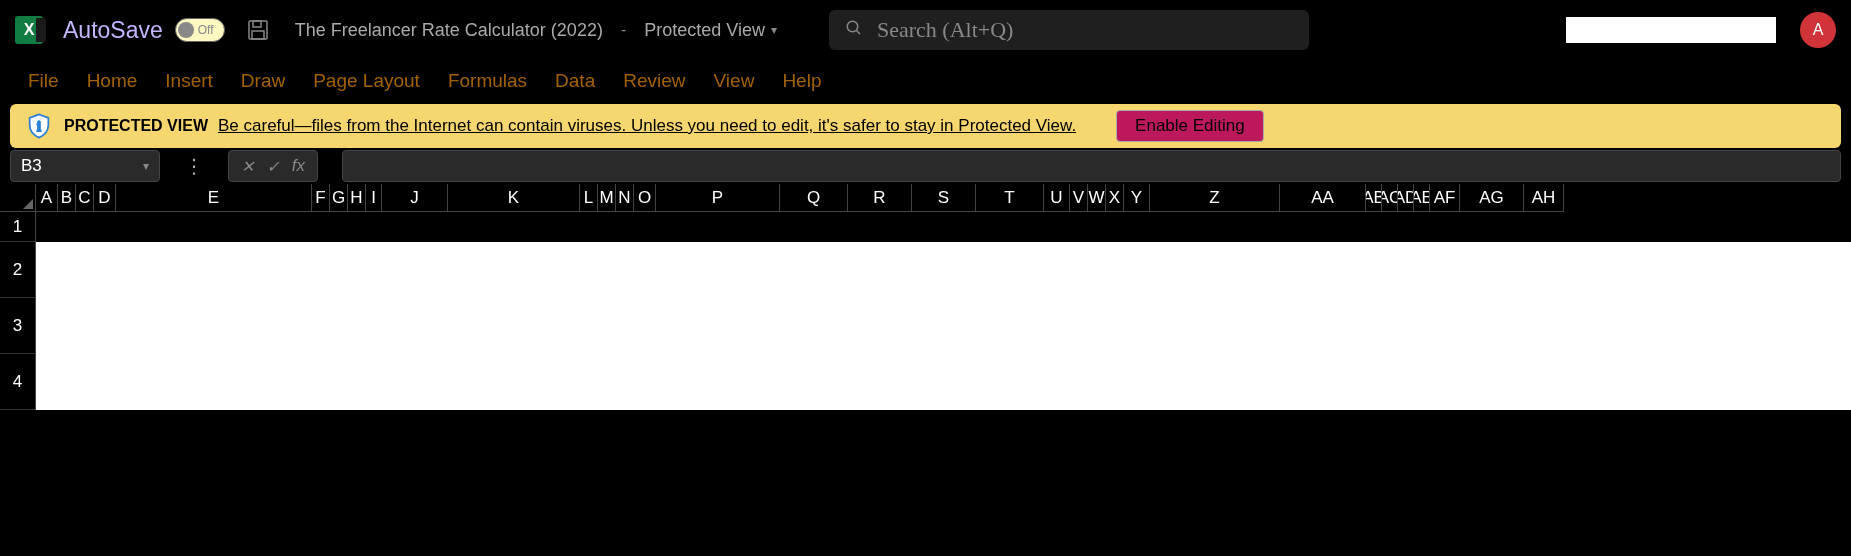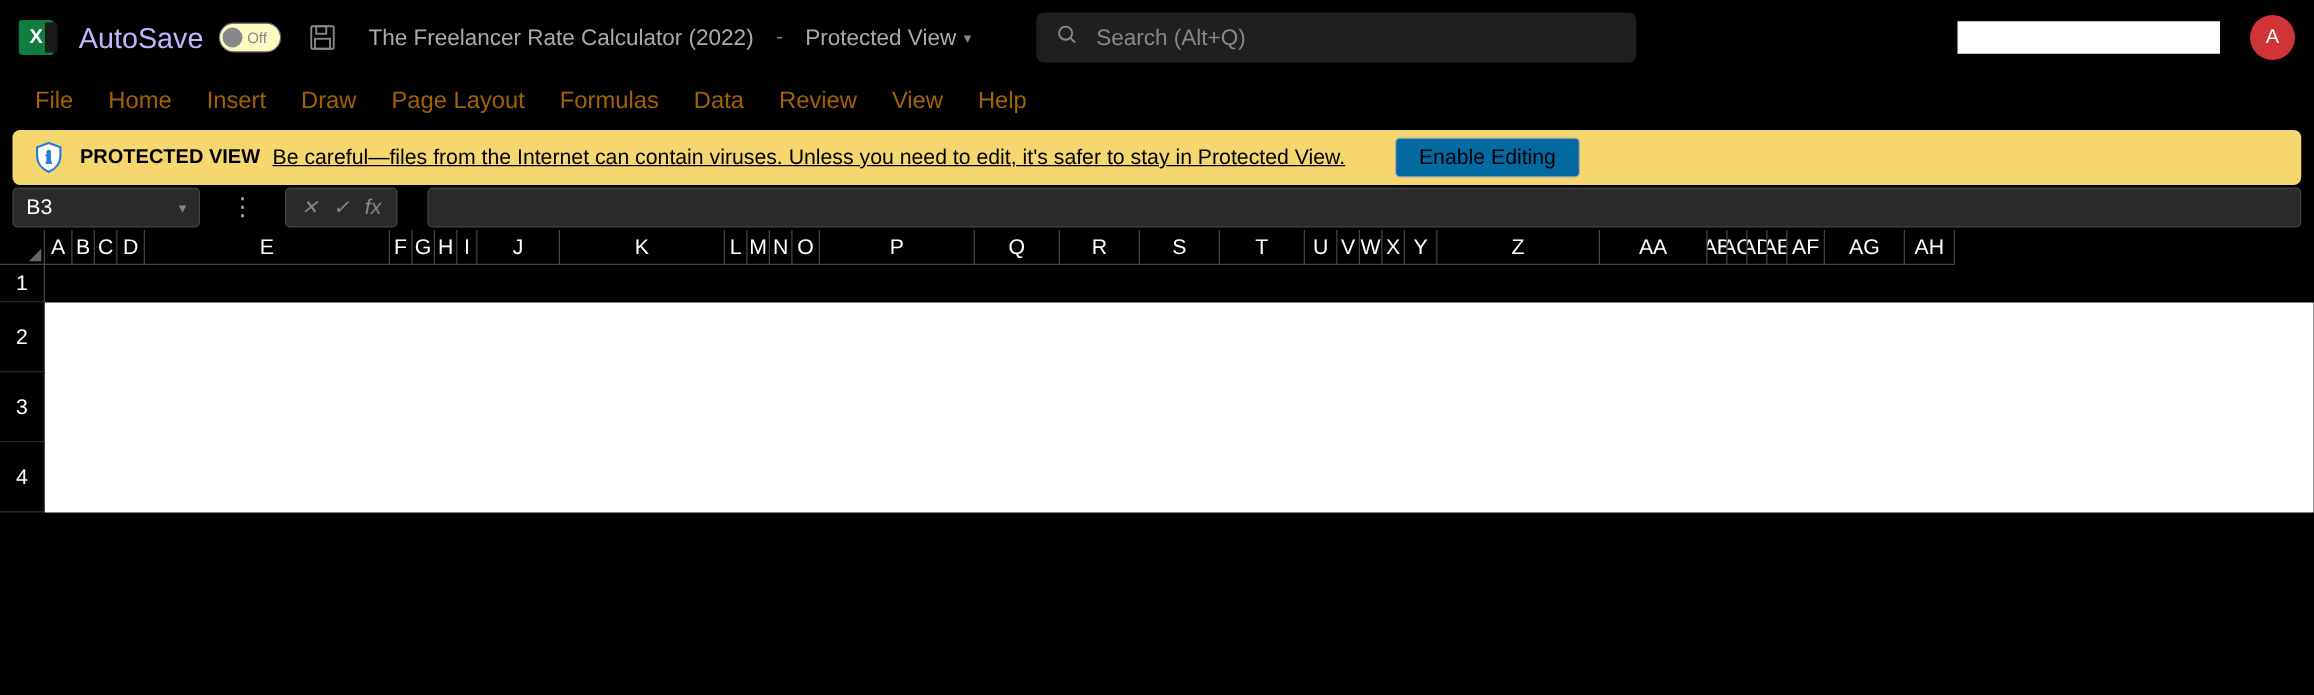--- a/index.html
+++ b/index.html
@@ -100,23 +100,24 @@
       display: flex;
       align-items: center;
       padding: 0 16px;
       gap: 14px;
     }
     .search-icon svg { width: 18px; height: 18px; }
     .search-box input {
       background: none;
       border: none;
       color: #aaa;
-      font-size: 18px;
+      font-size: 22px;
       outline: none;
       flex: 1;
+      font-family: Liberation Serif, serif;
     }
     .search-box input::placeholder { color: #888; }
     .spacer { flex: 1; }
     .white-box {
       width: 210px;
       height: 26px;
       background: #fff;
     }
     .avatar {
       width: 36px;
@@ -161,21 +162,21 @@
     .pv-title {
       font-weight: bold;
       font-size: 16px;
     }
     .pv-msg {
       font-size: 17px;
       text-decoration: underline;
     }
     .enable-btn {
       margin-left: 30px;
-      background: #0369a1;
+      background: #be185d;
       border: 1px solid #aaa;
       border-radius: 4px;
       padding: 5px 18px;
       font-size: 17px;
       cursor: pointer;
     }
     .formula-bar {
       display: flex;
       align-items: center;
       height: 36px;

